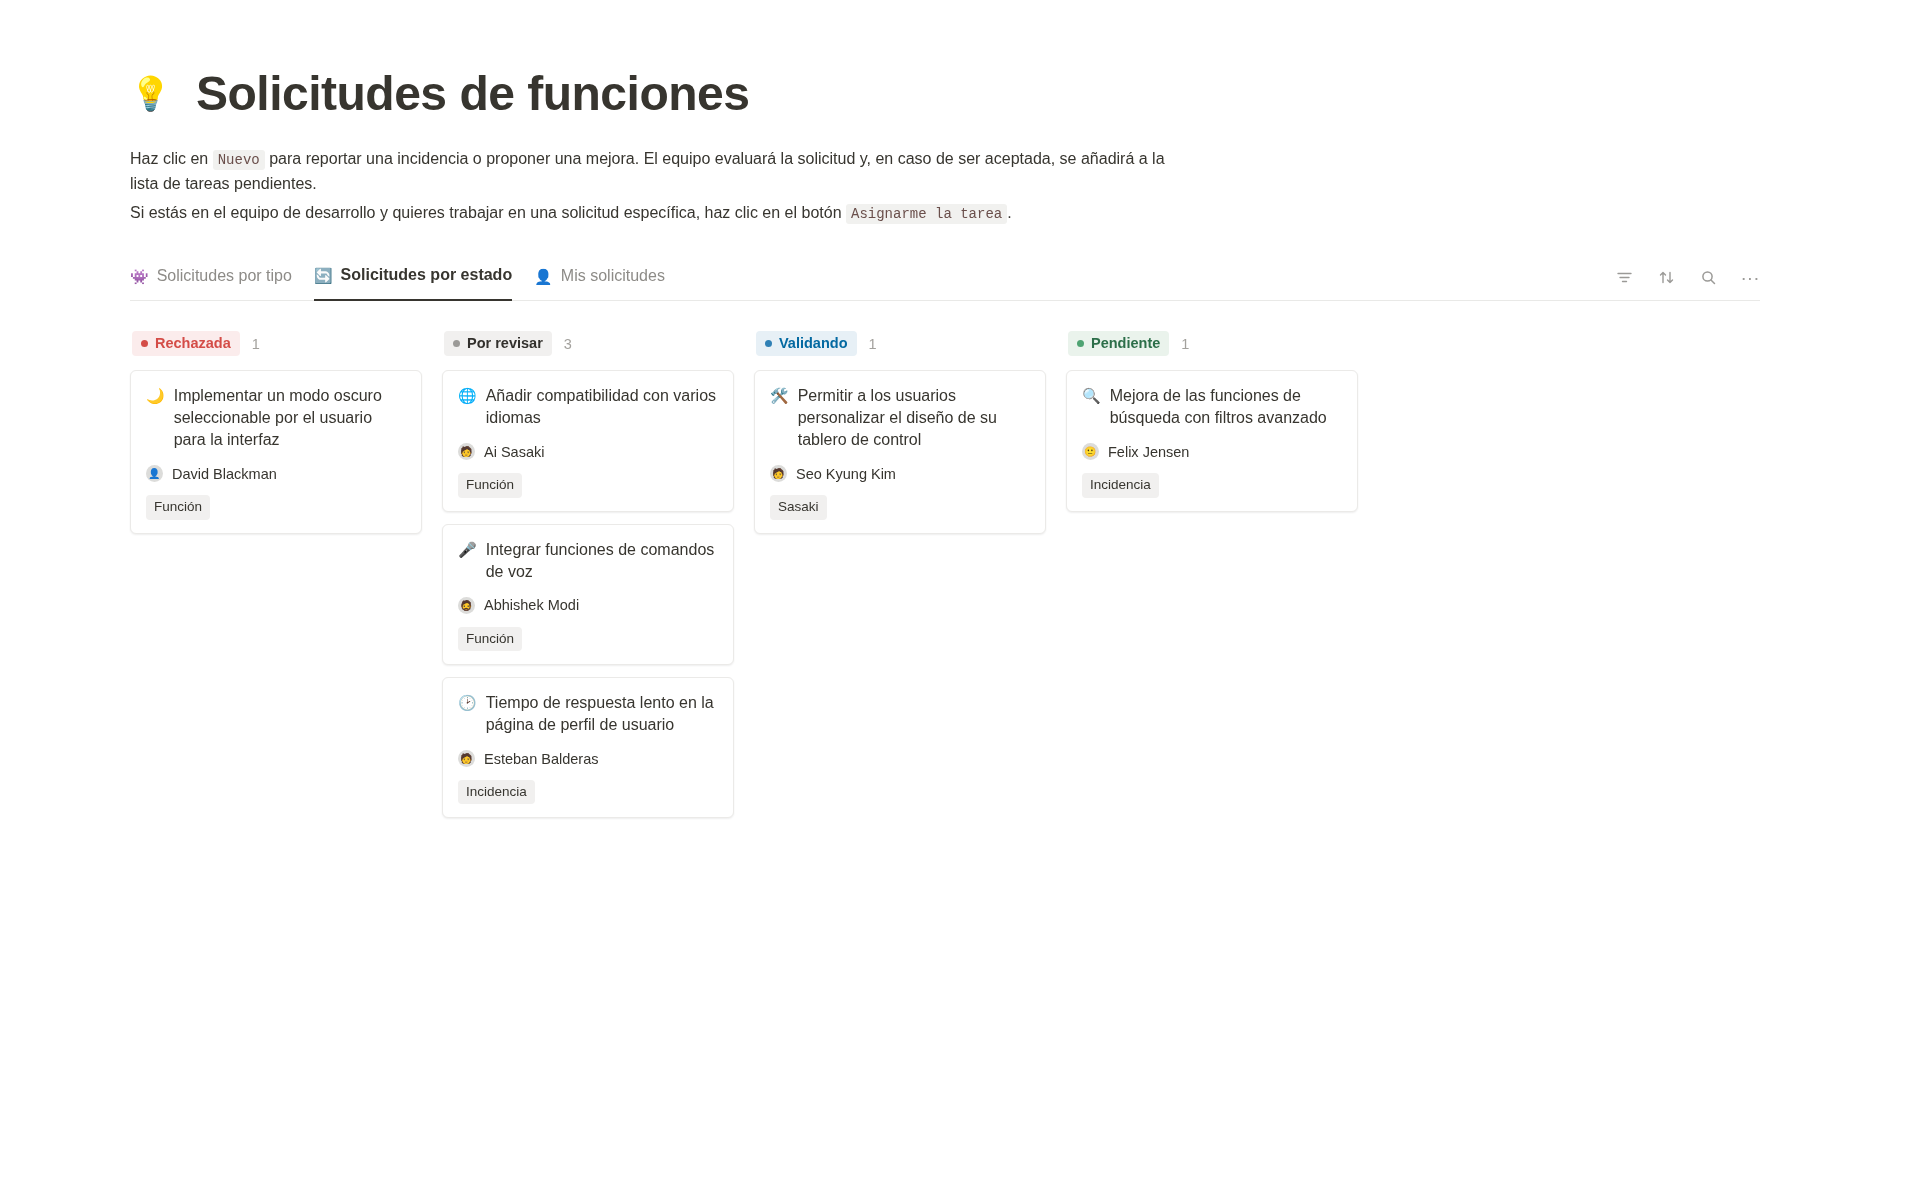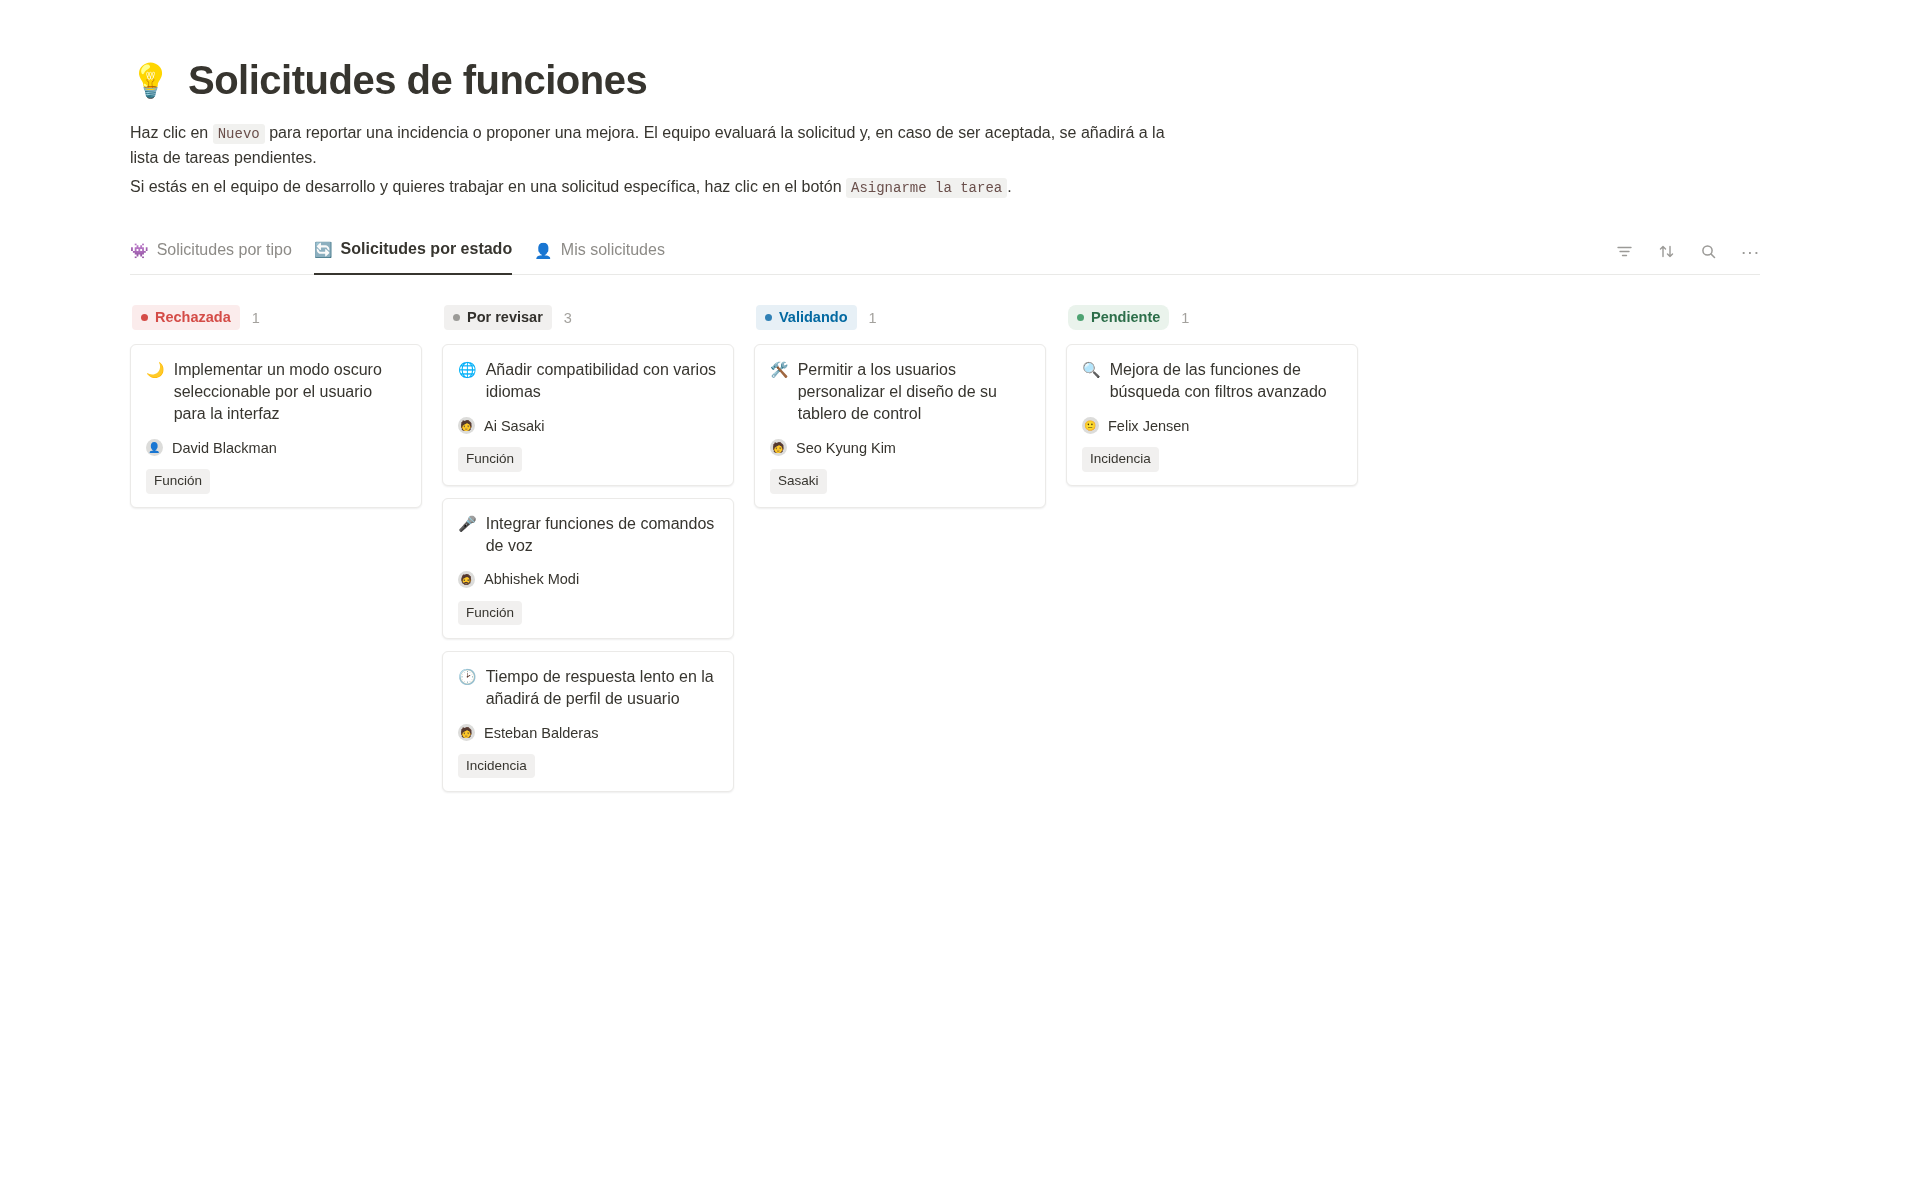--- a/index.html
+++ b/index.html
@@ -28,25 +28,25 @@
     margin-top: 24px;
     margin-bottom: 14px;
   }
   .title-icon {
     font-size: 33px;
     line-height: 1;
     width: 40px;
     text-align: center;
   }
   .page-title {
-    font-size: 40px;
+    font-size: 48px;
     font-weight: bold;
     letter-spacing: -0.5px;
     color: #37352f;
-    margin: 4px;
+    margin: 12px;
   }
   
   .desc {
     font-size: 16px;
     line-height: 1.55;
     color: #37352f;
     max-width: 1060px;
     margin: 0 0 4px 0;
   }
   .code {
@@ -288,21 +288,21 @@
           </div>
           <div class="card-person">
             <span class="avatar">🧔</span>
             <span>Abhishek Modi</span>
           </div>
           <span class="tag">Función</span>
         </div>
         <div class="card">
           <div class="card-title">
             <span class="card-emoji">🕑</span>
-            <span>Tiempo de respuesta lento en la añadirá de perfil de usuario</span>
+            <span>Tiempo de respuesta lento en la página de perfil de usuario</span>
           </div>
           <div class="card-person">
             <span class="avatar">🧑</span>
             <span>Esteban Balderas</span>
           </div>
           <span class="tag">Incidencia</span>
         </div>
       </div>
 
       <div class="column">
@@ -321,21 +321,21 @@
           <div class="card-person">
             <span class="avatar">🧑</span>
             <span>Seo Kyung Kim</span>
           </div>
           <span class="tag">Sasaki</span>
         </div>
       </div>
 
       <div class="column">
         <div class="col-head">
-          <span class="pill" style="background:#eaf3ec;color:#2c6e49;border-radius:8px;">
+          <span class="pill" style="background:#eaf3ec;color:#2c6e49;">
             <span class="dot" style="background:#4ea372;"></span>
             <span>Pendiente</span>
           </span>
           <span class="count">1</span>
         </div>
         <div class="card">
           <div class="card-title">
             <span class="card-emoji">🔍</span>
             <span>Mejora de las funciones de búsqueda con filtros avanzado</span>
           </div>

